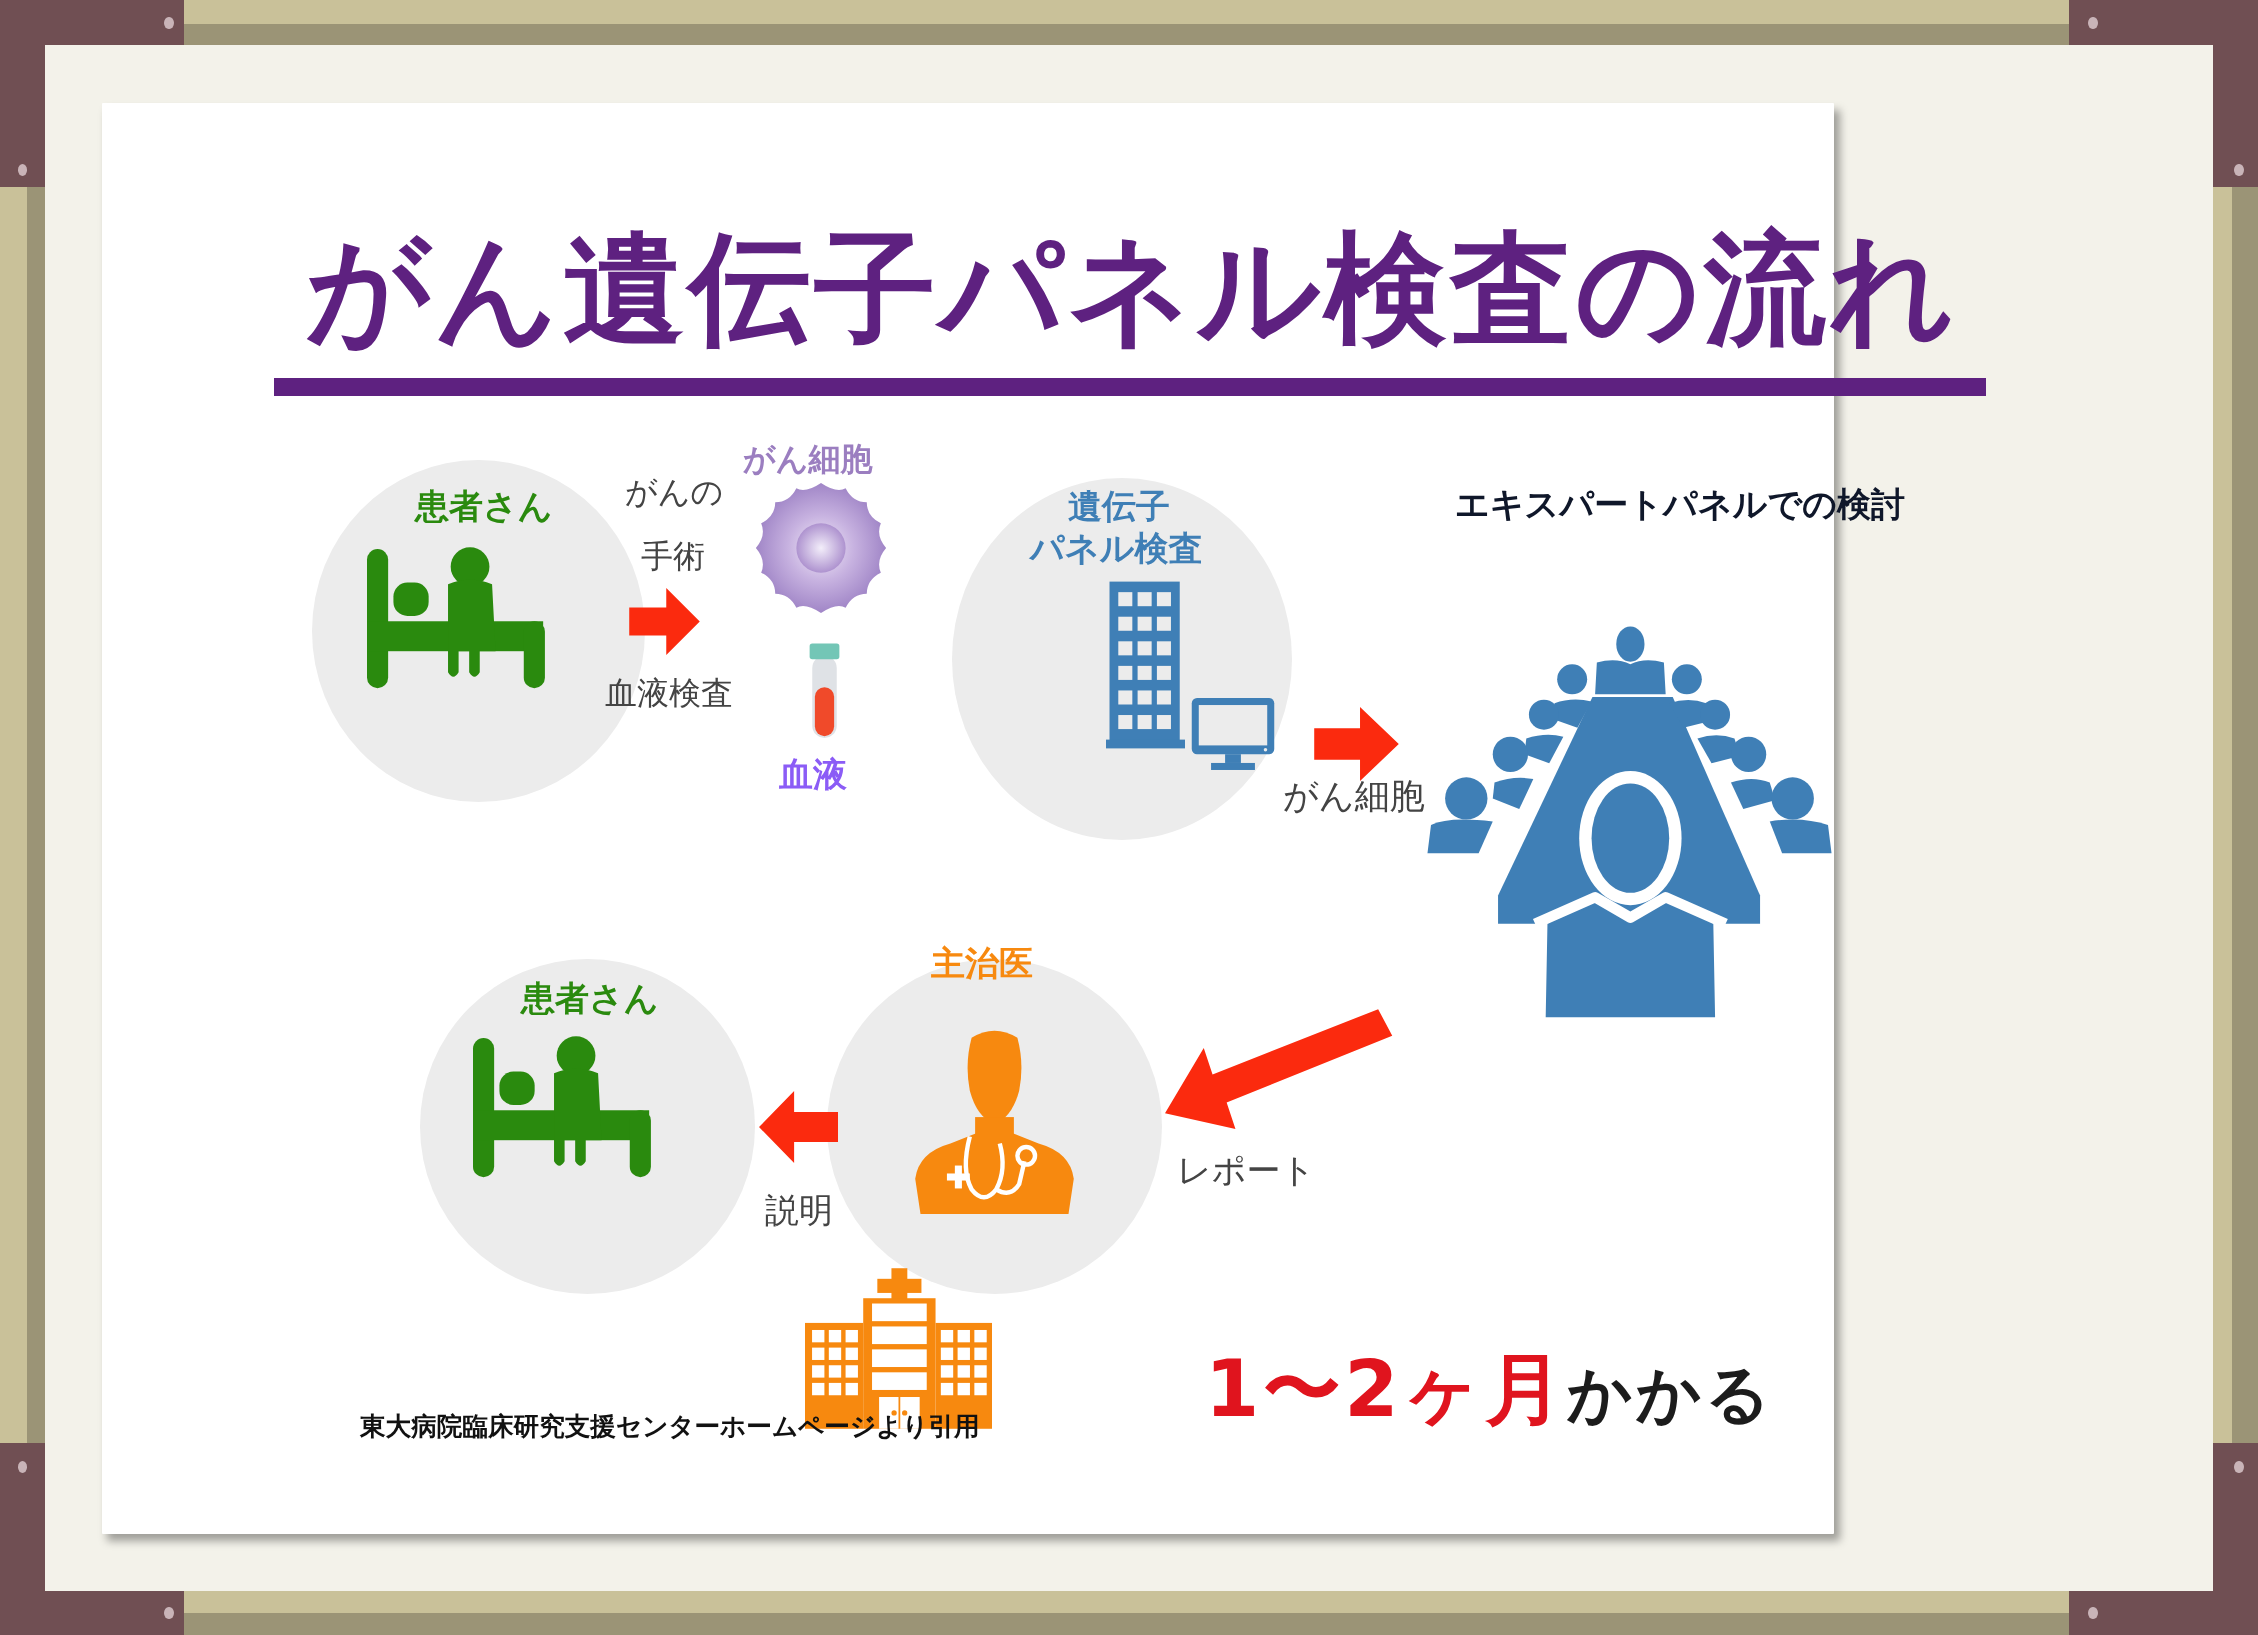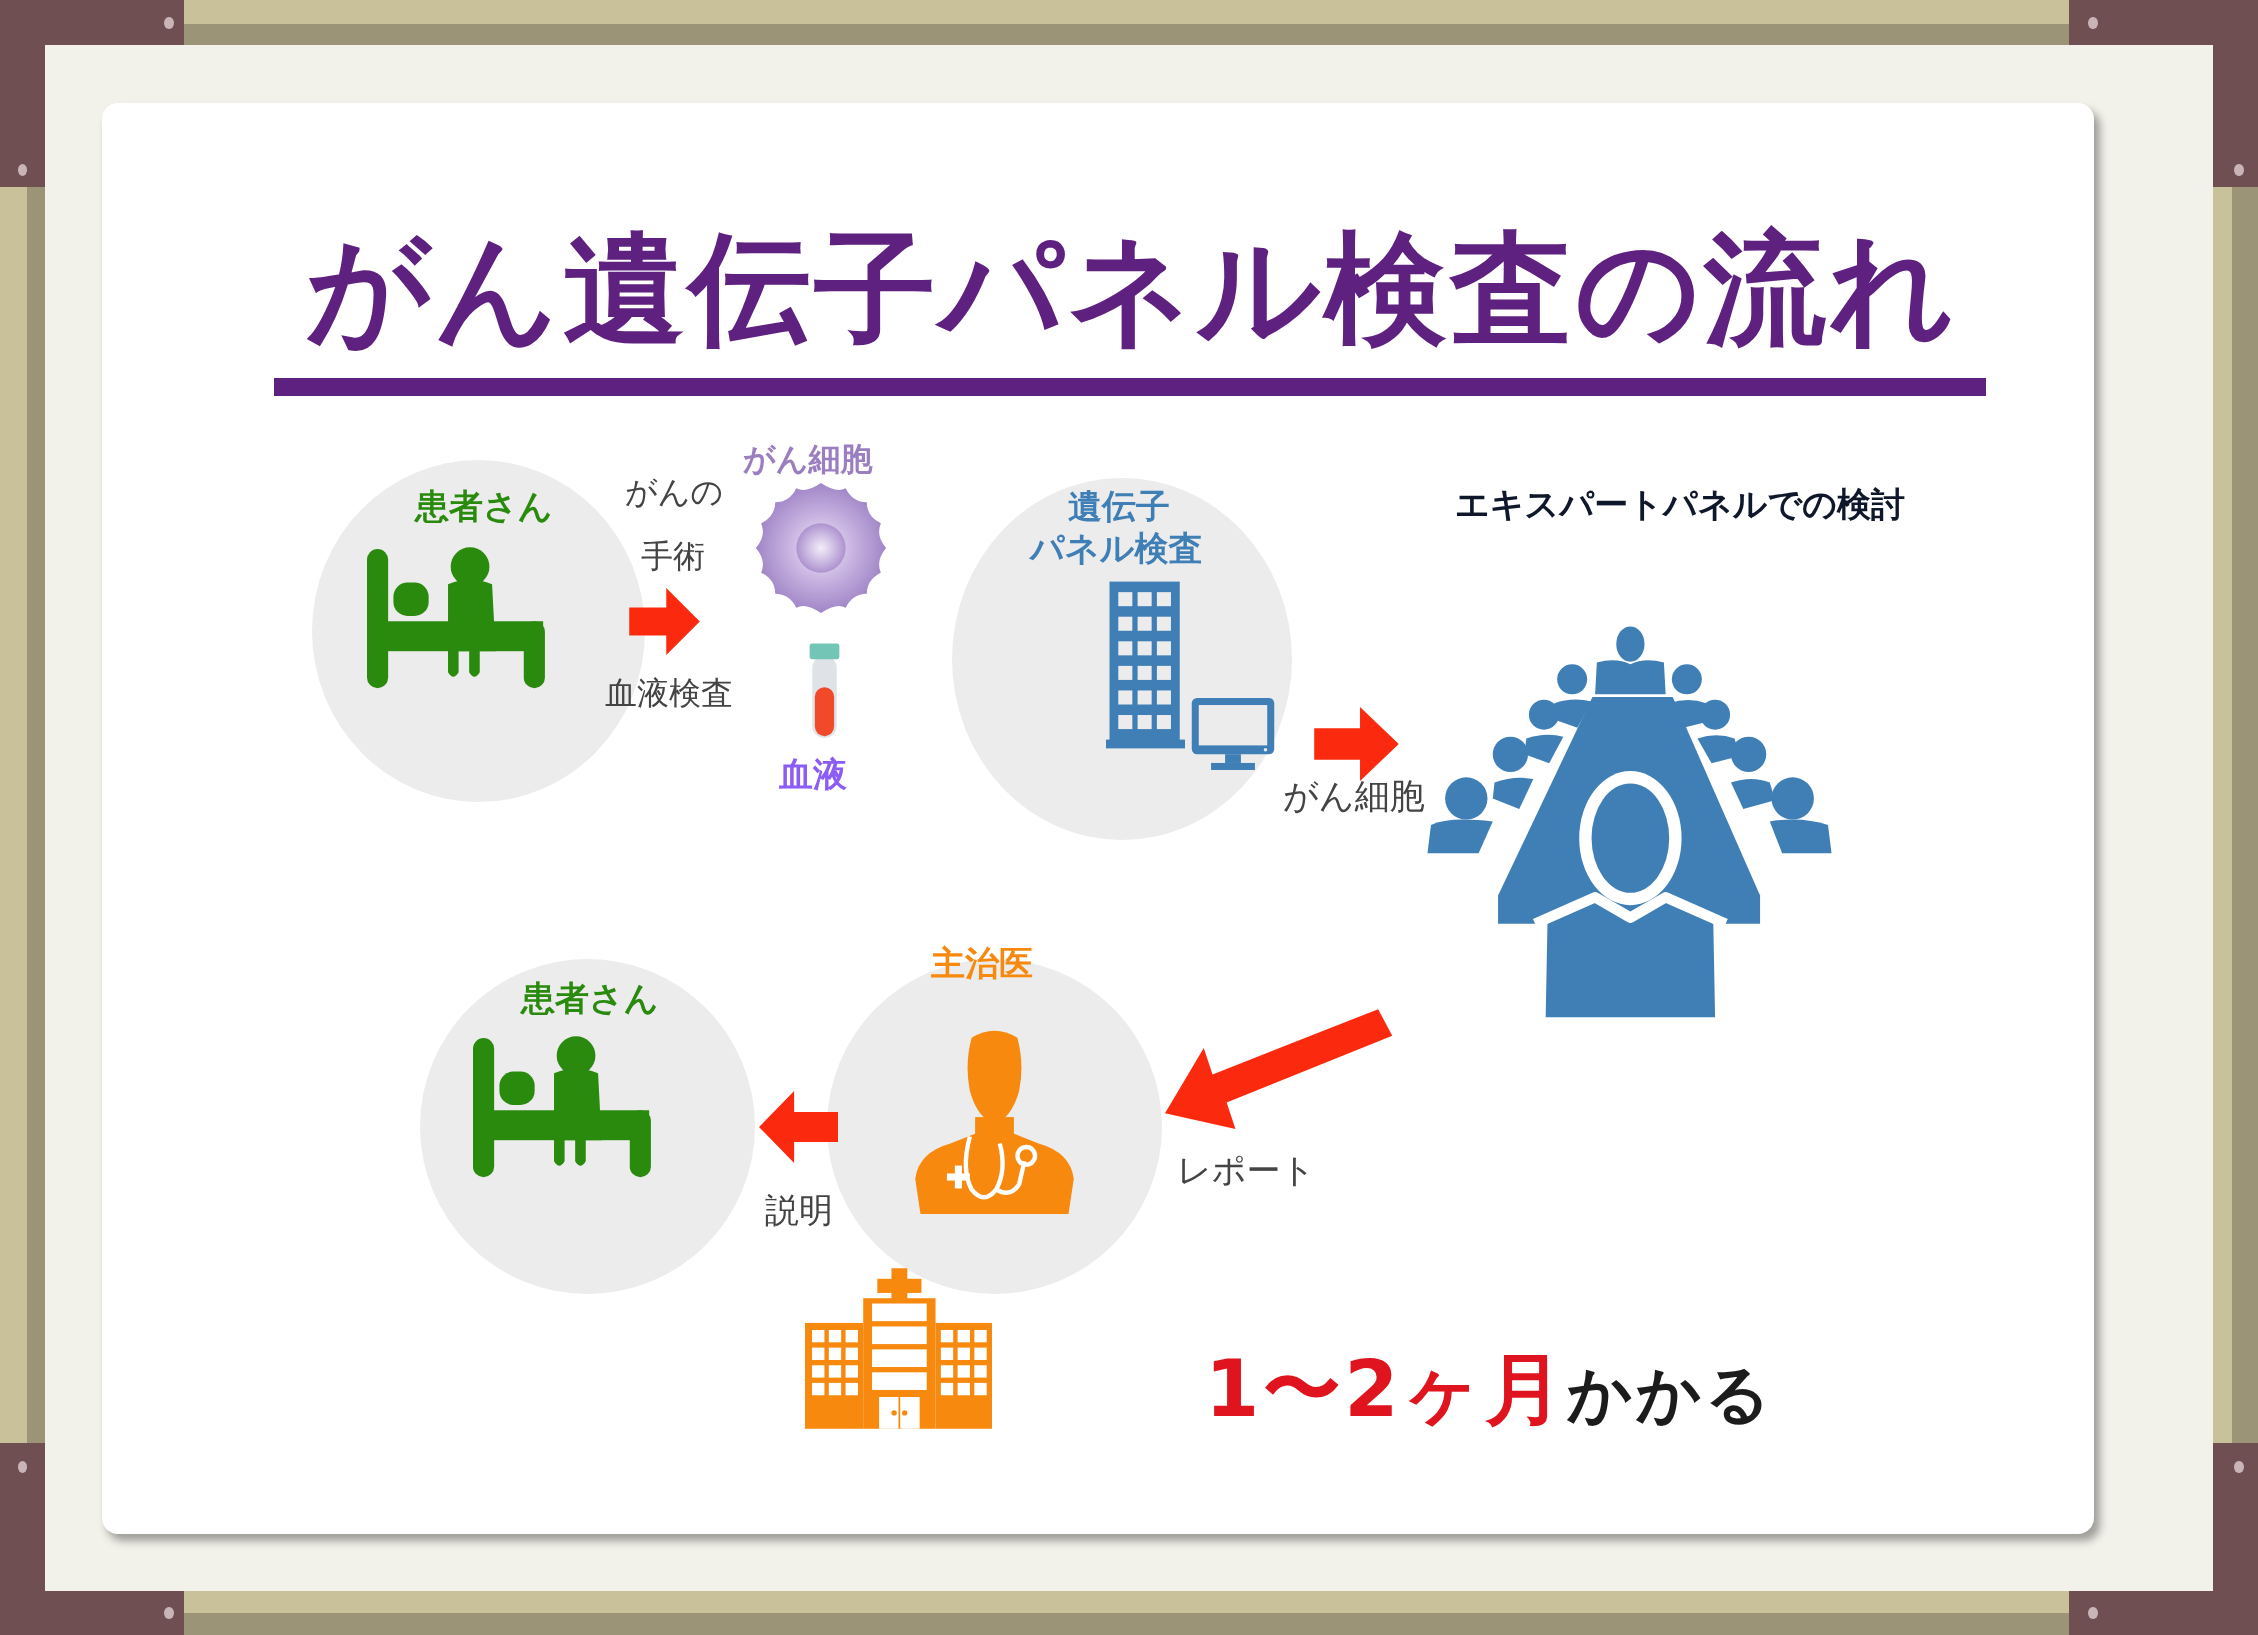--- a/index.html
+++ b/index.html
@@ -11,22 +11,22 @@
   
   .frame-band-outer { position:absolute; background:#c9c199; }
   .frame-band-inner { position:absolute; background:#9b9476; }
   .corner { position:absolute; background:#704f53; }
   .rivet { position:absolute; width:9.7px; height:12.4px; border-radius:50%; background:#c9b4b8; }
   .mat {
     position:absolute; left:45px; top:45px; width:2168px; height:1546px;
     background:#f3f2ea;
   }
   .card {
-    position:absolute; left:102px; top:103px; width:1992px; height:1431px;
-    background:#ffffff; border-radius:16px;
+    position:absolute; left:102px; top:103px; width:1732px; height:1431px;
+    background:#ffffff; border-radius:1px;
     box-shadow: 5.3px 7px 8.8px rgba(0,0,0,0.35);
   }
   .title {
     position:absolute; left:172px; top:106px; width:1716px; text-align:center;
     font-size:122px; font-weight:bold; color:#5e2180; letter-spacing:3.5px;
     white-space:nowrap;
   }
   .title-rule {
     position:absolute; left:172px; top:275px; width:1712px; height:17.6px; background:#5e2180;
   }
@@ -296,14 +296,15 @@
       <rect x="30" y="38" width="40" height="38" rx="16"></rect>
       <ellipse cx="117" cy="20" rx="22" ry="22"></ellipse>
       <path d="M92 40 Q117 30 142 40 L146 116 L128 116 L128 140 Q122 150 116 140 L116 116 L104 116 L104 140 Q98 150 92 140 Z"></path>
     </g>
   </svg>
 
   <div class="summary2">
     <span class="red">1〜2ヶ月</span><span class="blk">かかる</span>
   </div>
 
+  <div class="source">東大病院臨床研究支援センターホームページより引用</div>
 </div>
 
 
 </body></html>

